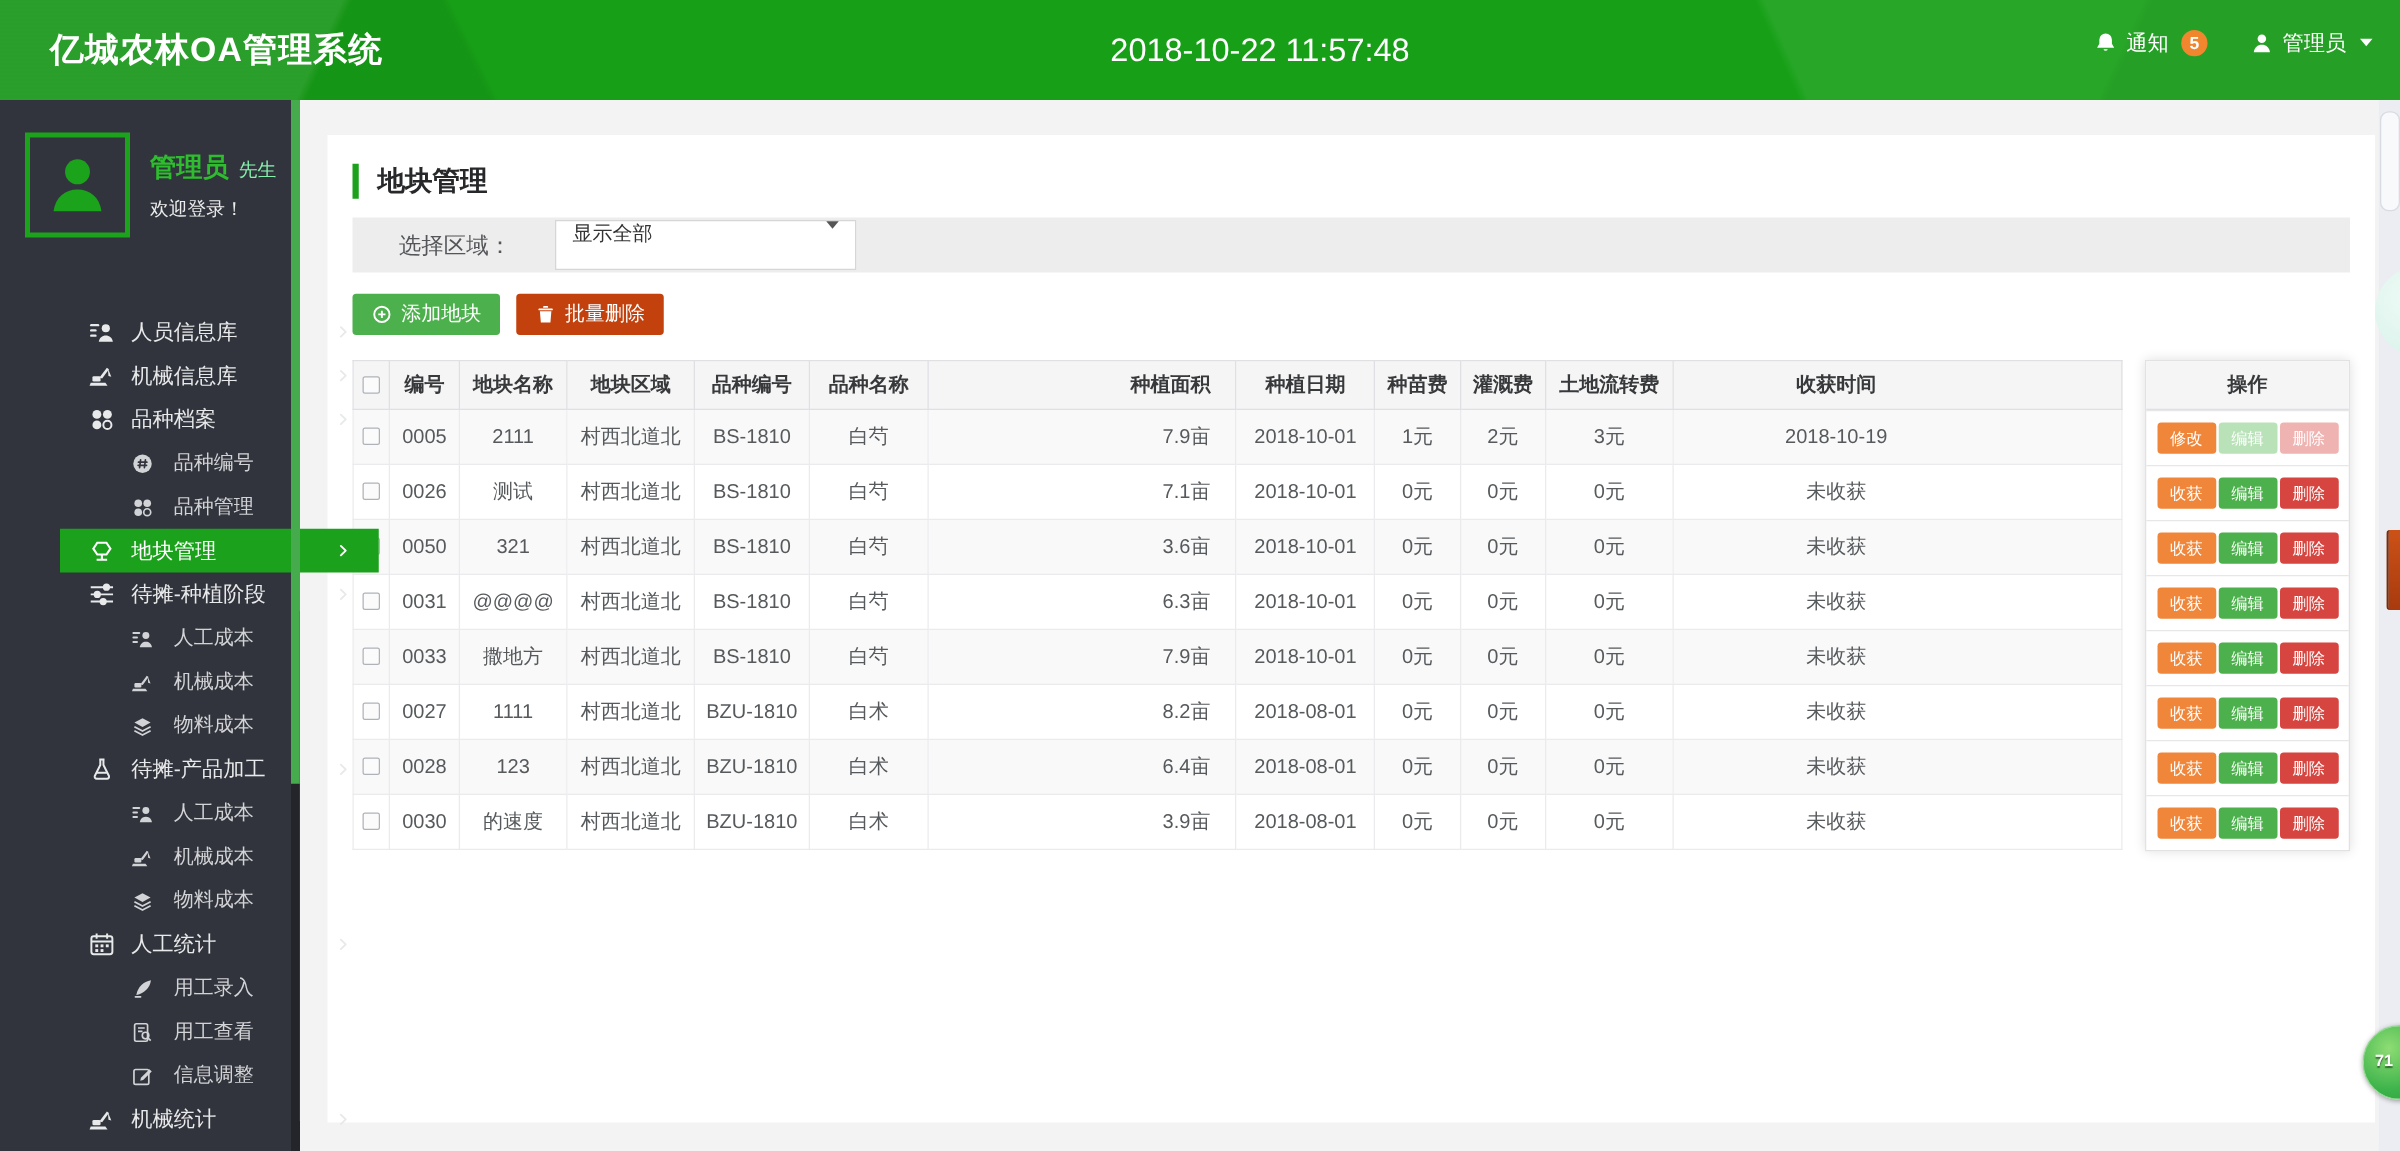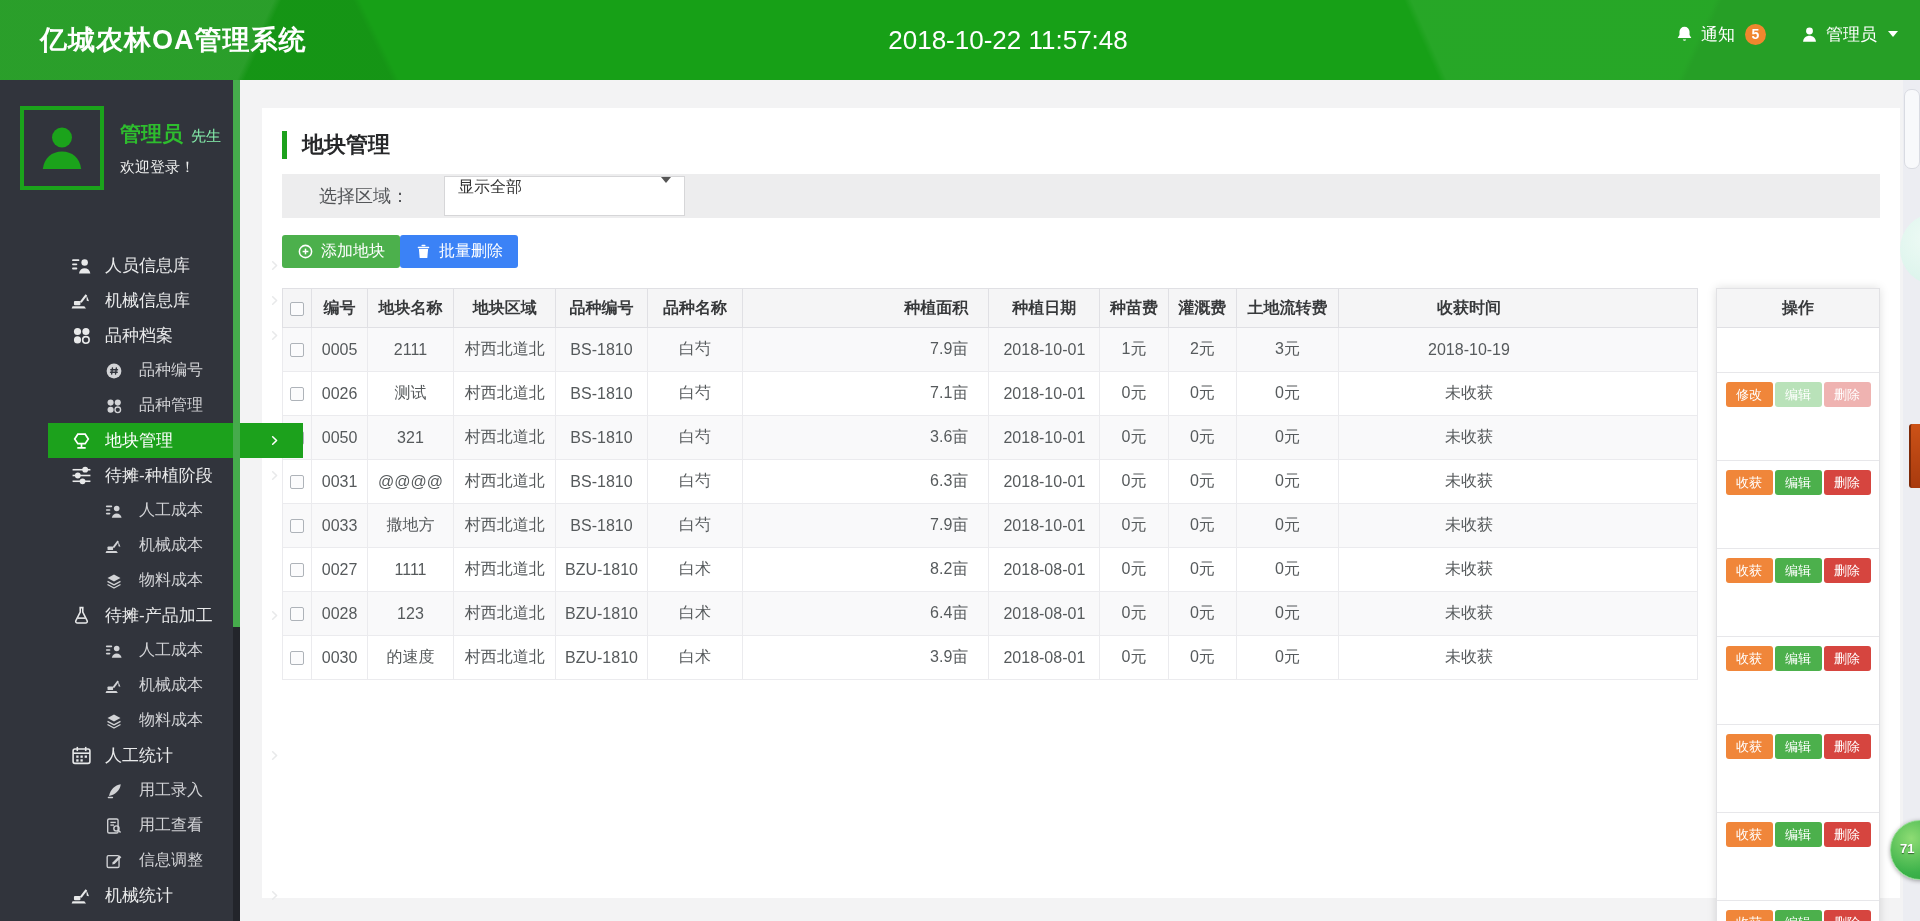--- a/index.html
+++ b/index.html
@@ -57,27 +57,27 @@
   .title-row{display:flex;align-items:center;}
   .title-bar{width:5px;height:28px;background:#1ca11c;flex:none;}
   .page-title{margin-left:15px;font-size:22px;font-weight:bold;color:#27282a;}
   .filter-bar{margin:14px 20px 0 20px;height:44px;background:#ededee;display:flex;align-items:center;padding-left:37px;}
   .filter-label{font-size:18px;color:#545659;}
   .select-box{margin-left:35px;width:241px;height:40px;background:#fff;border:1px solid #d6d6d8;
     display:flex;justify-content:space-between;padding:0 13px;cursor:pointer;box-sizing:border-box;}
   .select-value{font-size:16px;color:#333;}
   .select-caret{width:0;height:0;border-left:5px solid transparent;border-right:5px solid transparent;border-top:6px solid #555;}
 
-  .toolbar{margin:17px 20px 0 20px;display:flex;}
+  .toolbar{margin:17px 20px 0 20px;display:flex;gap:13px;}
   .btn{height:33px;border:none;border-radius:3px;color:#fff;font-size:16px;display:inline-flex;
     align-items:center;padding:0 15px;cursor:pointer;font-family:inherit;}
   .btn .b-icon{display:flex;margin-right:7px;}
   .btn .b-icon svg{width:17px;height:17px;display:block;}
   .btn-green{background:#4cb04c;}
-  .btn-red{background:#3b82f6;}
+  .btn-red{background:#c2410c;}
 
   
   .table-wrap{position:relative;margin:20px 20px 0 20px;}
   table.grid{width:calc(100% - 182px);border-collapse:collapse;border:1px solid #e3e3e7;table-layout:fixed;}
   .grid th{background:#f5f5f6;height:38px;font-size:16px;font-weight:bold;color:#37393b;
     border:1px solid #e0e0e4;text-align:center;padding:0;}
   .grid td{height:43px;font-size:16px;color:#565a5c;text-align:center;border:1px solid #ebebee;
     border-top:1px solid #e7e7ea;padding:0;overflow:hidden;white-space:nowrap;}
   .grid tbody tr:nth-child(odd){background:#f9f9fa;}
   .grid th:nth-child(1),.grid td:nth-child(1){width:2.2%;}
@@ -92,21 +92,21 @@
   .grid th:nth-child(10),.grid td:nth-child(10){width:5.2%;}
   .grid th:nth-child(11),.grid td:nth-child(11){width:7.8%;}
   .grid th:nth-child(12),.grid td:nth-child(12){width:20.7%;padding-right:98px;}
   input.cbx{appearance:none;-webkit-appearance:none;width:14px;height:14px;border:1px solid #aeb3b9;
     background:#fbfbfc;border-radius:2px;margin:0;vertical-align:middle;cursor:pointer;}
 
   .action-col{position:absolute;top:0;right:0;width:164px;background:#fff;border:1px solid #e2e2e5;
     box-shadow:0 0 9px rgba(0,0,0,0.13);box-sizing:border-box;}
   .action-head{height:38px;background:#f5f5f6;border-bottom:1px solid #e0e0e4;display:flex;
     align-items:center;justify-content:center;font-size:16px;font-weight:bold;color:#37393b;}
-  .action-row{height:43px;display:flex;align-items:center;justify-content:center;gap:2px;border-top:1px solid #e7e7ea;margin-top:44px;}
+  .action-row{height:43px;display:flex;align-items:center;justify-content:center;gap:2px;border-top:1px solid #e7e7ea;}
   .act-btn{width:47px;height:25px;border:none;border-radius:3px;color:#fff;font-size:13px;
     cursor:pointer;padding:0;font-family:inherit;}
   .act-orange{background:#f0863a;}
   .act-green{background:#4cb04c;}
   .act-red{background:#d6453f;}
   .act-green.disabled{background:#b9e2b9;cursor:default;}
   .act-red.disabled{background:#efb3b1;cursor:default;}
 
   
   .page-scrollbar{position:fixed;top:80px;right:0;width:17px;height:841px;background:#ecedf2;z-index:40;}

